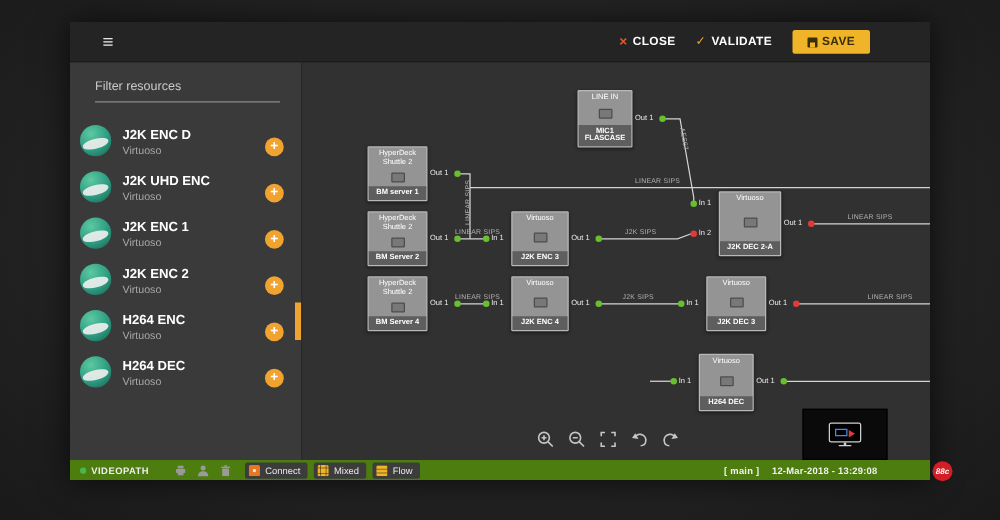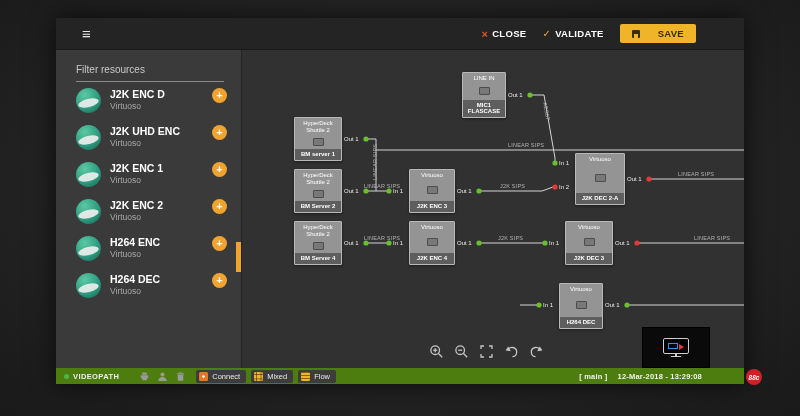--- a/index.html
+++ b/index.html
@@ -18,35 +18,35 @@
     height:32px; background:#242424; border-bottom:1px solid #191919;
     display:flex; align-items:center; padding:0 48px 0 26px; position:relative;
   }
   .hamburger { color:#e6e6e6; font-size:15px; cursor:pointer; line-height:1; }
   .title { color:#fff; font-size:11px; font-weight:bold; margin-left:134px; letter-spacing:.2px; }
   .topbar-right { margin-left:auto; display:flex; align-items:center; gap:16px; }
   .tb-action { display:flex; align-items:center; gap:4px; color:#fff; font-size:9.5px; font-weight:bold; cursor:pointer; letter-spacing:.3px; }
   .tb-x { color:#e2572b; font-size:11px; font-weight:bold; }
   .tb-check { color:#f0a32f; font-size:10px; font-weight:bold; }
   .save-btn {
-    display:flex; align-items:center; gap:18px; background:#f0b429; border:none; border-radius:2px;
+    display:flex; align-items:center; gap:4px; background:#f0b429; border:none; border-radius:2px;
     padding:4px 12px; font-family:inherit; font-size:9.5px; font-weight:bold; color:#3a2d0a; cursor:pointer; letter-spacing:.3px;
   }
   .floppy { width:8px; height:8px; background:#3a2d0a; border-radius:1px; position:relative; }
   .floppy::after { content:""; position:absolute; left:2px; bottom:0; width:4px; height:3.5px; background:#f0b429; }
   
   .content { display:flex; height:318px; }
   .sidebar { width:186px; background:#3a3a3a; border-right:1px solid #242424; position:relative; overflow:hidden; }
   .canvas { width:502px; background:#313131; position:relative; overflow:hidden; }
   
   .add-resource { margin:12px 20px 0; color:#f0a32f; font-size:10px; font-weight:bold; letter-spacing:.4px; cursor:pointer; }
   .add-plus { margin-right:5px; font-size:11px; }
   .filter { margin:14px 20px 0; color:#c9c9c9; font-size:10px; padding-bottom:6px; border-bottom:1px solid #8a8a8a; width:148px; cursor:text; }
   .res-list { margin-top:6px; }
-  .res-item { display:flex; align-items:flex-start; height:37px; padding:0 14px 0 20px; cursor:pointer; }
+  .res-item { display:flex; align-items:flex-end; height:37px; padding:0 14px 0 8px; cursor:pointer; }
   .res-icon { width:25px; height:25px; border-radius:50%; flex-shrink:0;
     background:radial-gradient(circle at 35% 28%, #5cc9a2 0%, #2e9c82 55%, #15614b 100%); position:relative; overflow:hidden; }
   .res-icon::after { content:""; position:absolute; left:2px; top:11px; width:21px; height:8px; border-radius:50%;
     background:rgba(240,240,240,.9); transform:rotate(-14deg); }
   .res-text { display:flex; flex-direction:column; margin-left:9px; flex:1; min-width:0; }
   .res-name { color:#fff; font-size:10.5px; font-weight:bold; white-space:nowrap; }
   .res-type { color:#a8a8a8; font-size:8.5px; margin-top:1px; }
   .res-add { width:15px; height:15px; border-radius:50%; background:#f0a32f; color:#fff; font-size:11px; line-height:14px;
     text-align:center; flex-shrink:0; cursor:pointer; font-weight:bold; }
   .res-header { color:#b5b5b5; font-size:9px; margin:8px 0 2px 20px; }

